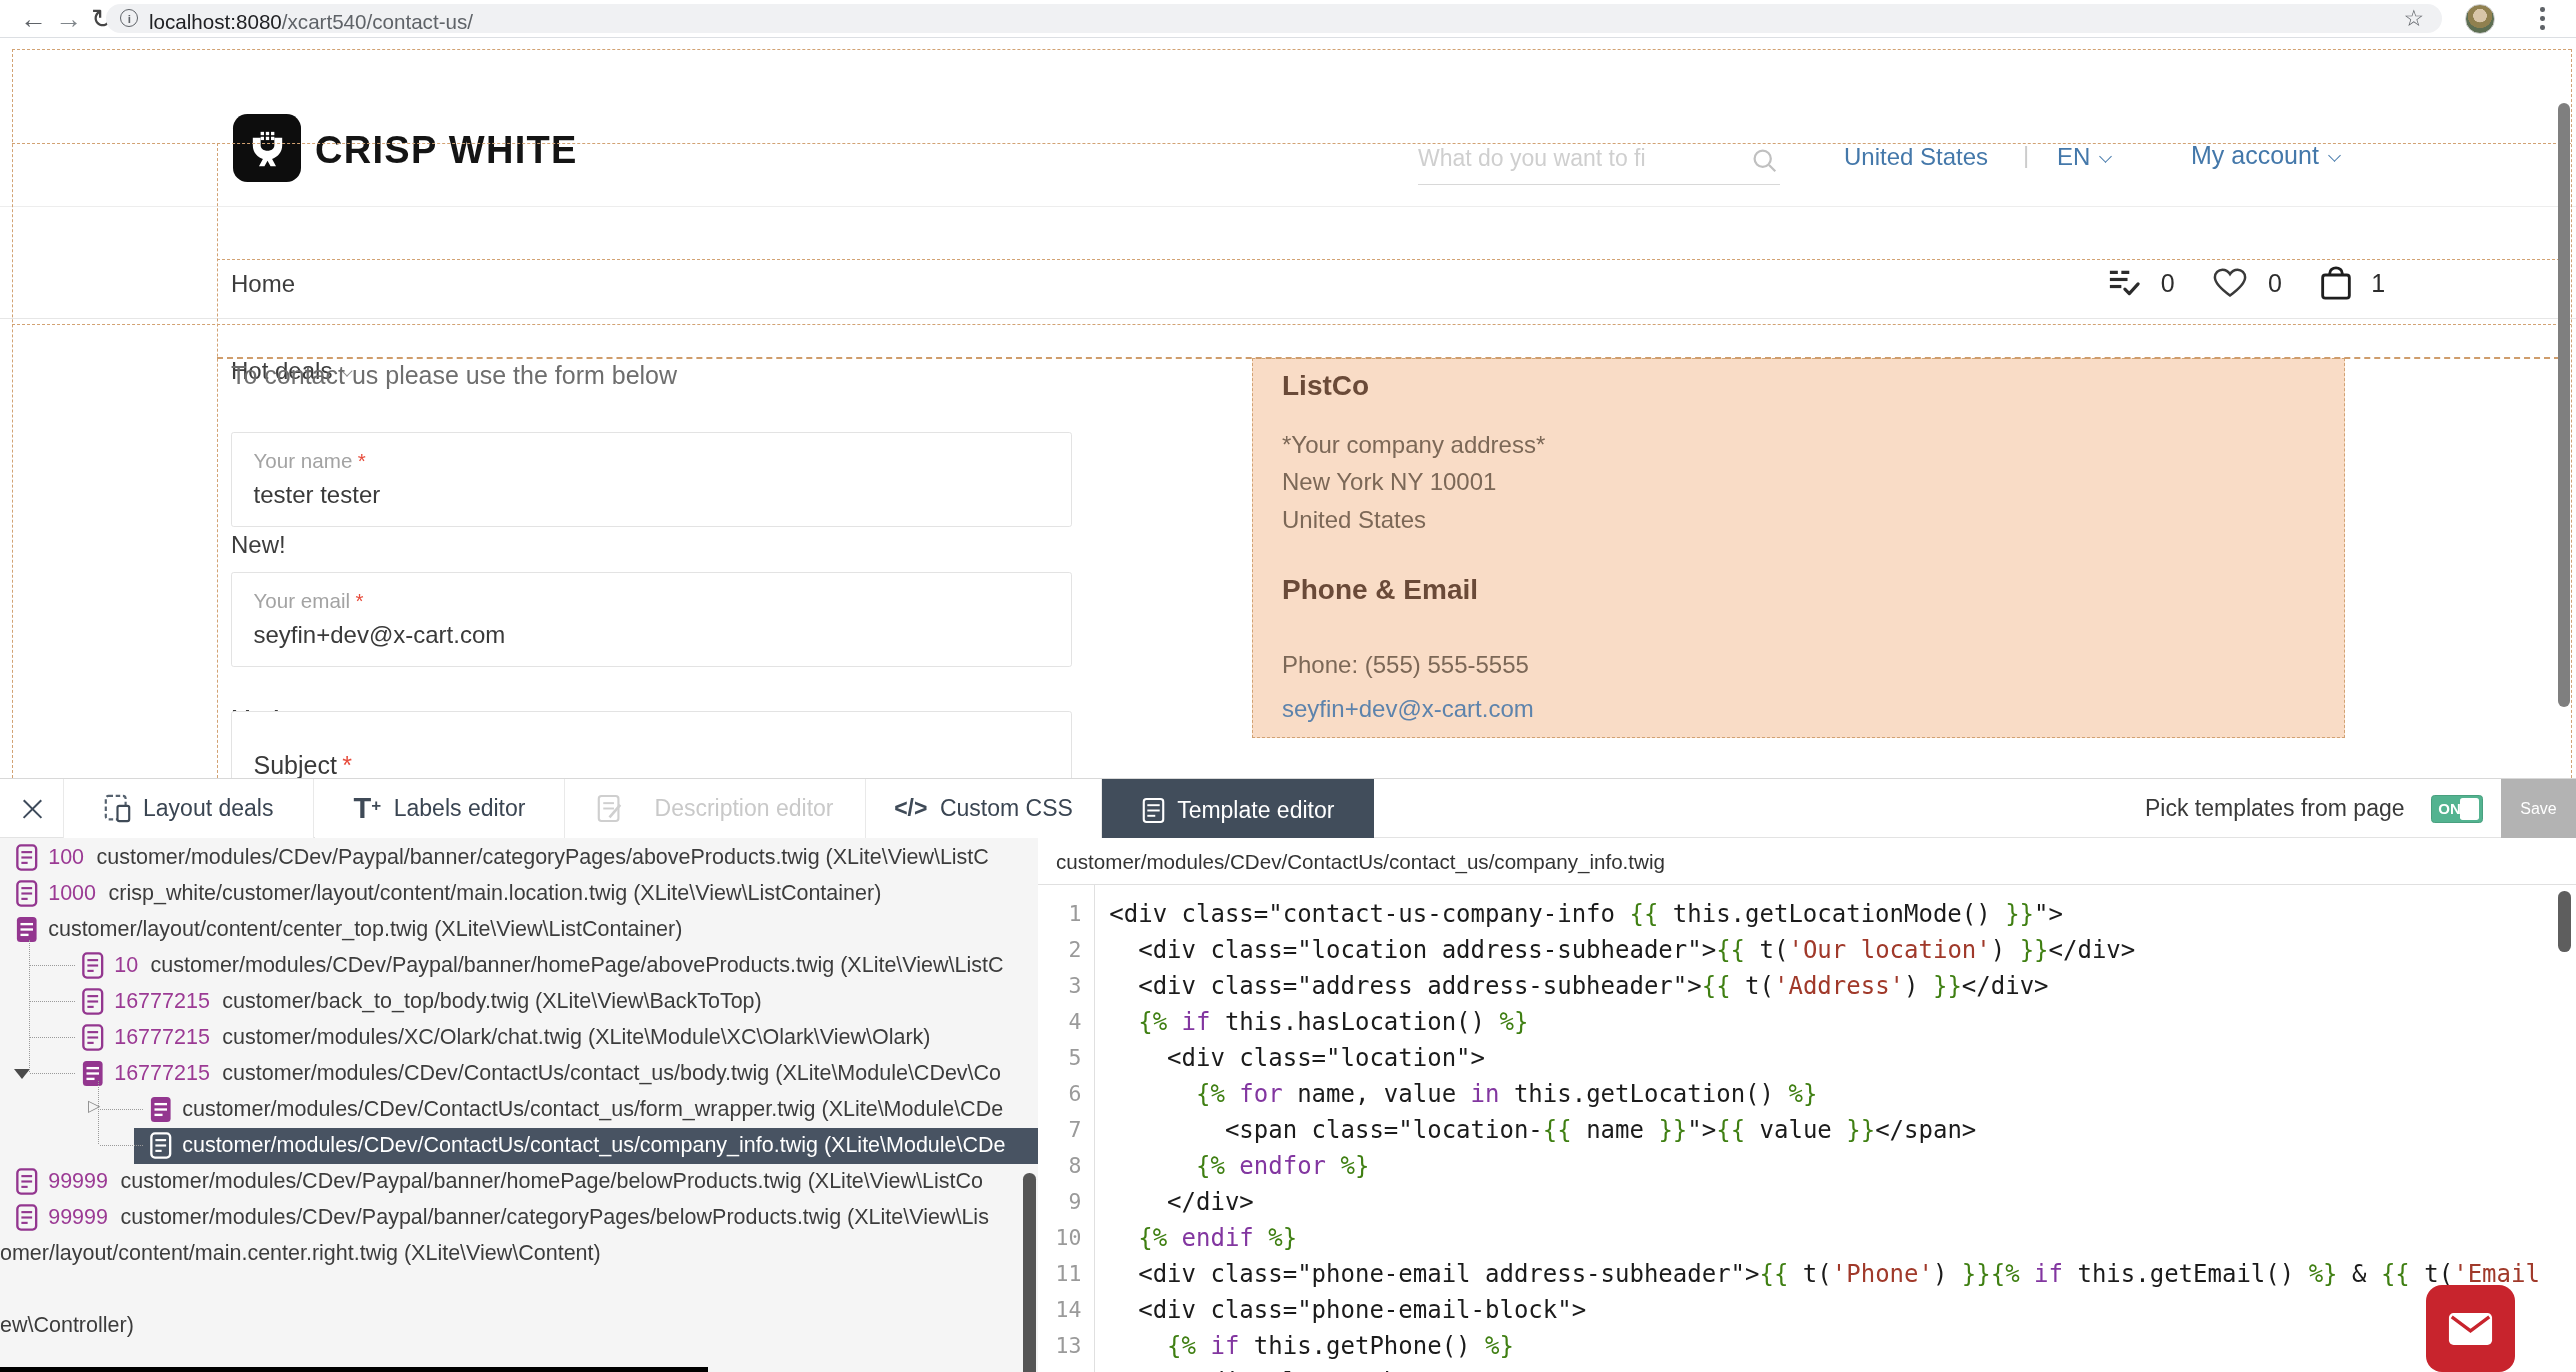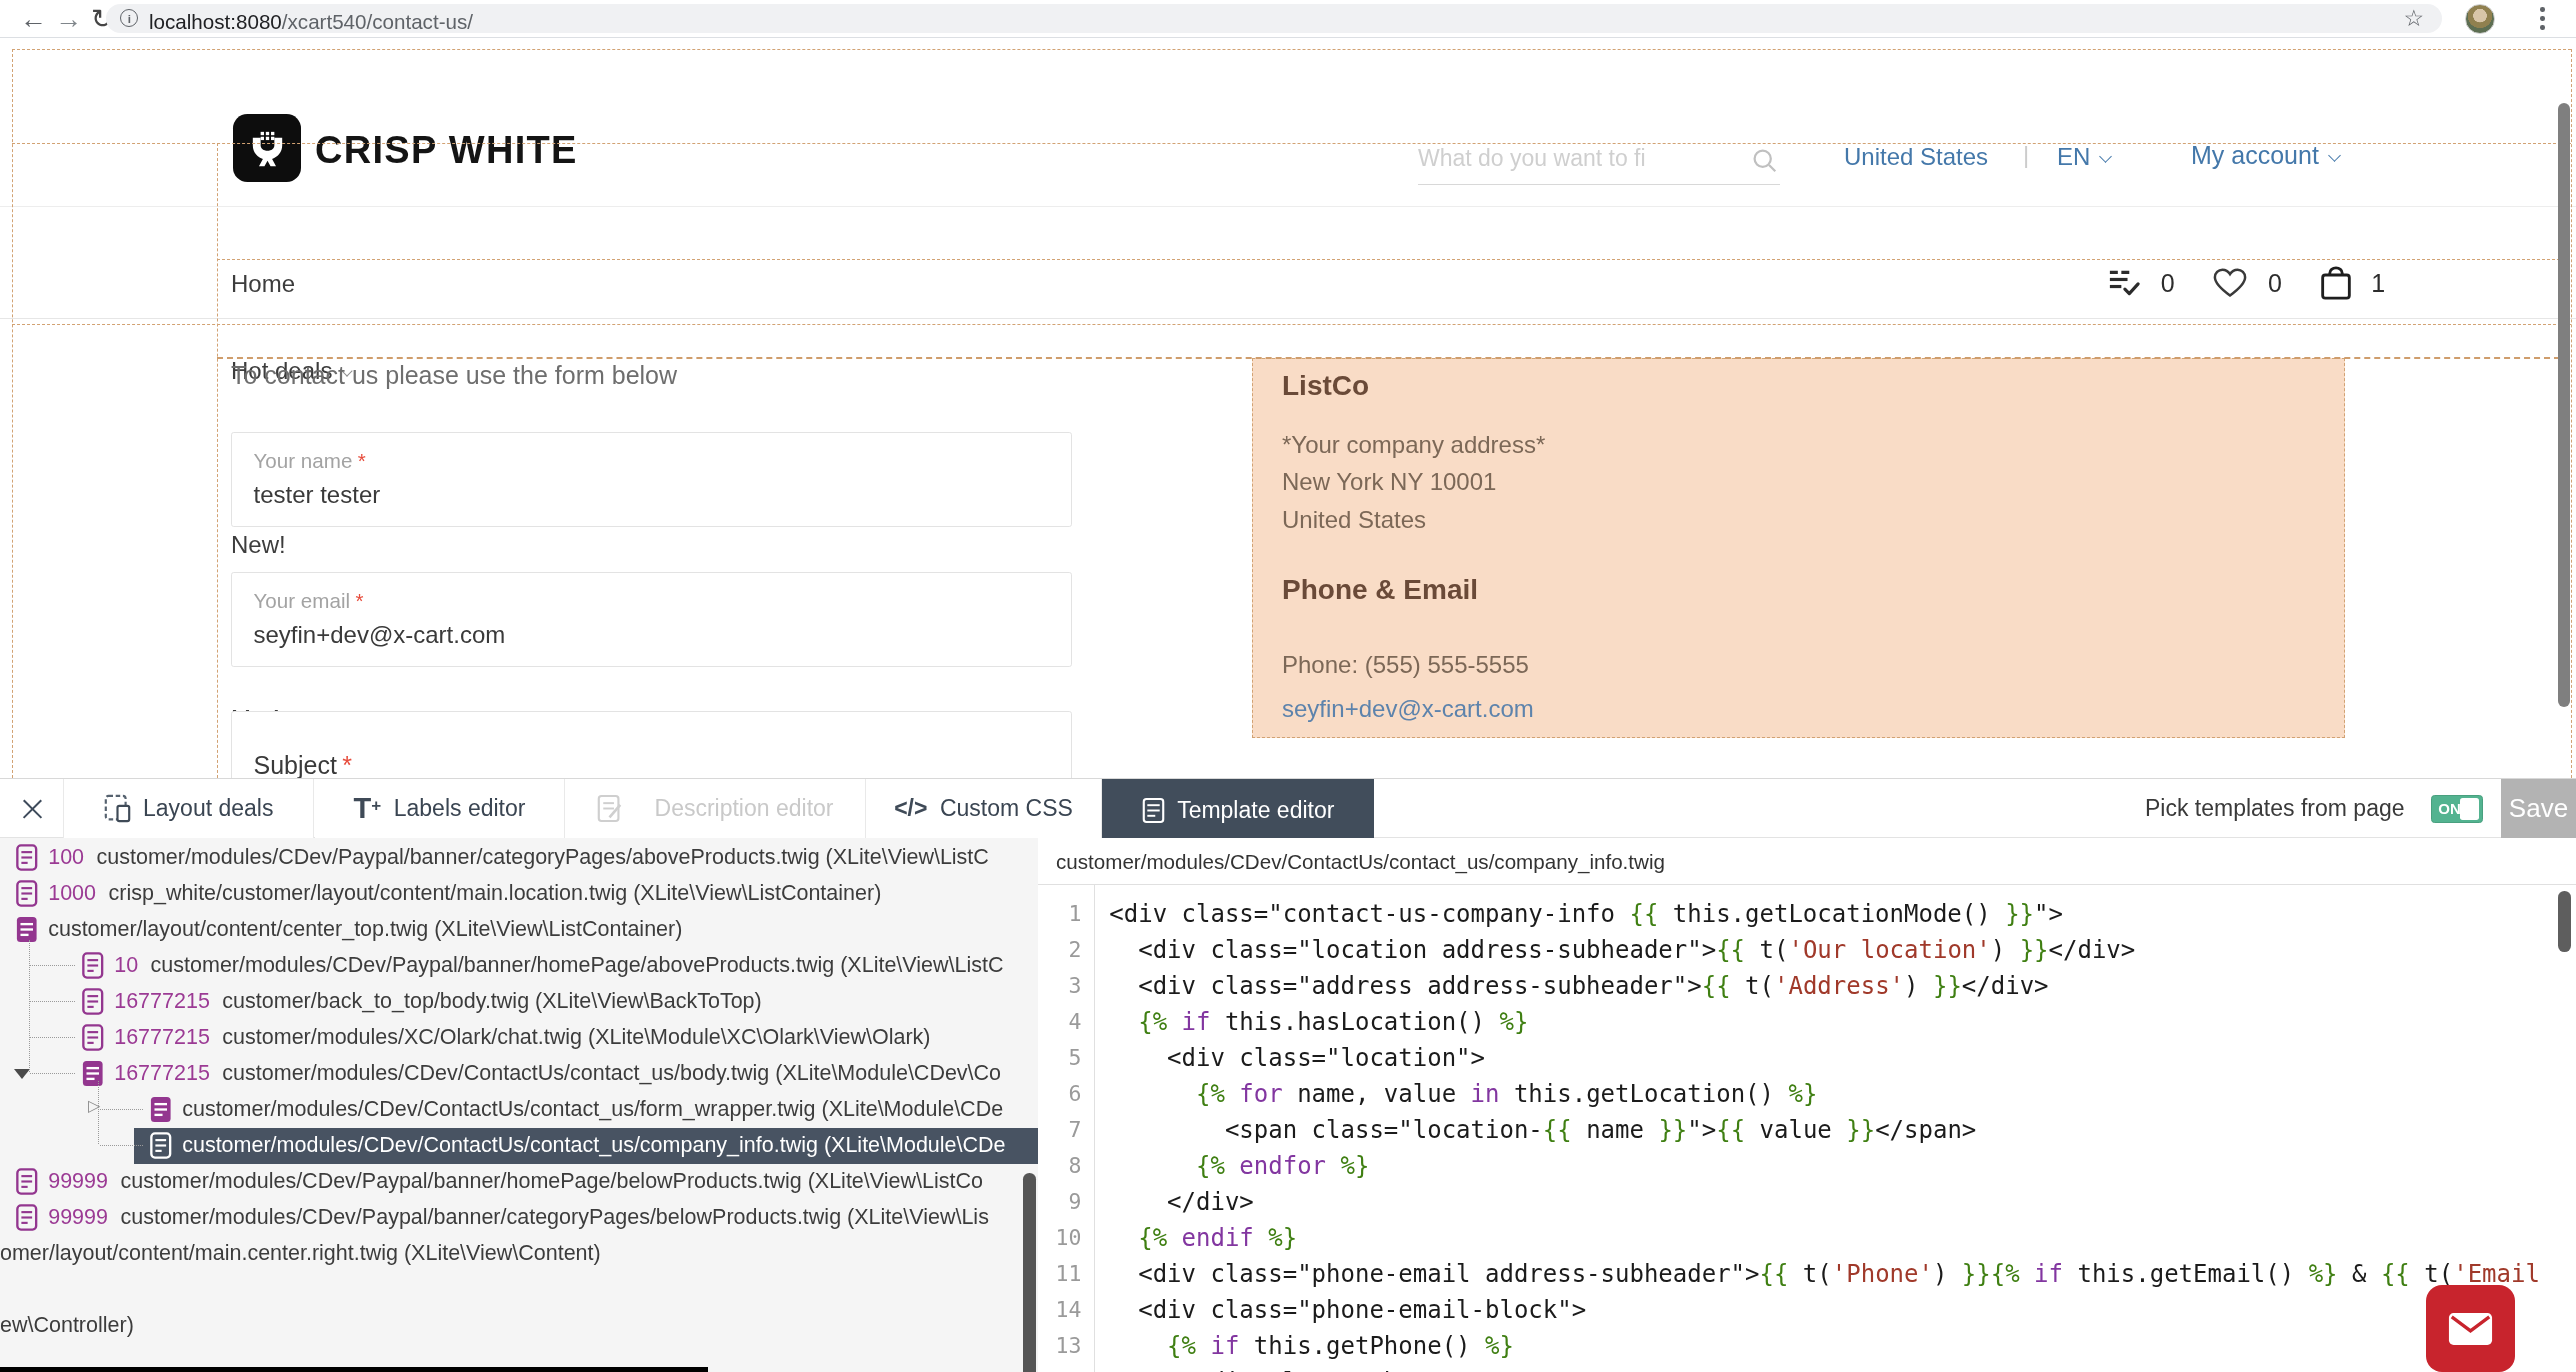--- a/index.html
+++ b/index.html
@@ -65,21 +65,21 @@
   .etab { position:absolute; top:0; height:59px; display:flex; align-items:center; justify-content:center; gap:12.5px; font-size:23px; color:#3a4552; border-right:0.9px solid #e9e9e9; cursor:pointer; background:#fff; }
   .etab.disabled { color:#c9c9c9;gap:33px; }
   .etab.active { background:#414d5b; color:#fff; height:63px; border-right:none; }
   .close-x { position:absolute; left:0; top:0; width:64px; height:59px; border-right:0.9px solid #e9e9e9; cursor:pointer; }
   .close-x i, .close-x b { position:absolute; left:19.7px; top:29px; width:25px; height:2.2px; background:#3e4b5b; }
   .close-x i { transform:rotate(45deg); } .close-x b { transform:rotate(-45deg); }
   .pick-label { position:absolute; left:2145px; top:0; line-height:59px; font-size:23px; color:#3a3a3a; }
   .toggle { position:absolute; left:2431px; top:16px; width:52px; height:28px; background:#53b390; border:0.9px solid #49a07f; border-radius:3.6px; cursor:pointer; }
   .toggle-on { position:absolute; left:6.3px; top:3.6px; font-size:15px; font-weight:700; color:#fff; }
   .toggle-knob { position:absolute; right:2.7px; top:1.8px; width:19.7px; height:22.4px; background:#fff; border-radius:2.7px; }
-  .save-btn { position:absolute; left:2501px; top:0; width:75px; height:59px; background:#b3b3b3; color:#fff; font-size:26px; border:none; cursor:pointer; font-family:"Liberation Sans",sans-serif; }
+  .save-btn { position:absolute; left:2501px; top:0; width:75px; height:59px; background:#b3b3b3; color:#fff; font-size:16px; border:none; cursor:pointer; font-family:"Liberation Sans",sans-serif; }
 
   
   .tree { position:absolute; left:0; top:59px; width:1038px; height:535px; background:#f5f5f5; overflow:hidden; }
   .tree-rows { padding-top:1.8px; }
   .tree-row { position:relative; height:36px; display:flex; align-items:center; white-space:nowrap; font-size:21.5px; color:#3c3c3c; overflow:hidden; }
   .tree-row.ind0 { padding-left:16px; }
   .tree-row.ind1 { padding-left:82px; }
   .tree-row.ind2 { padding-left:150px; }
   .tree-row.ind-1 { padding-left:0; }
   .tree-num { color:#9b3a94; margin:0 12.5px 0 10.7px; }

